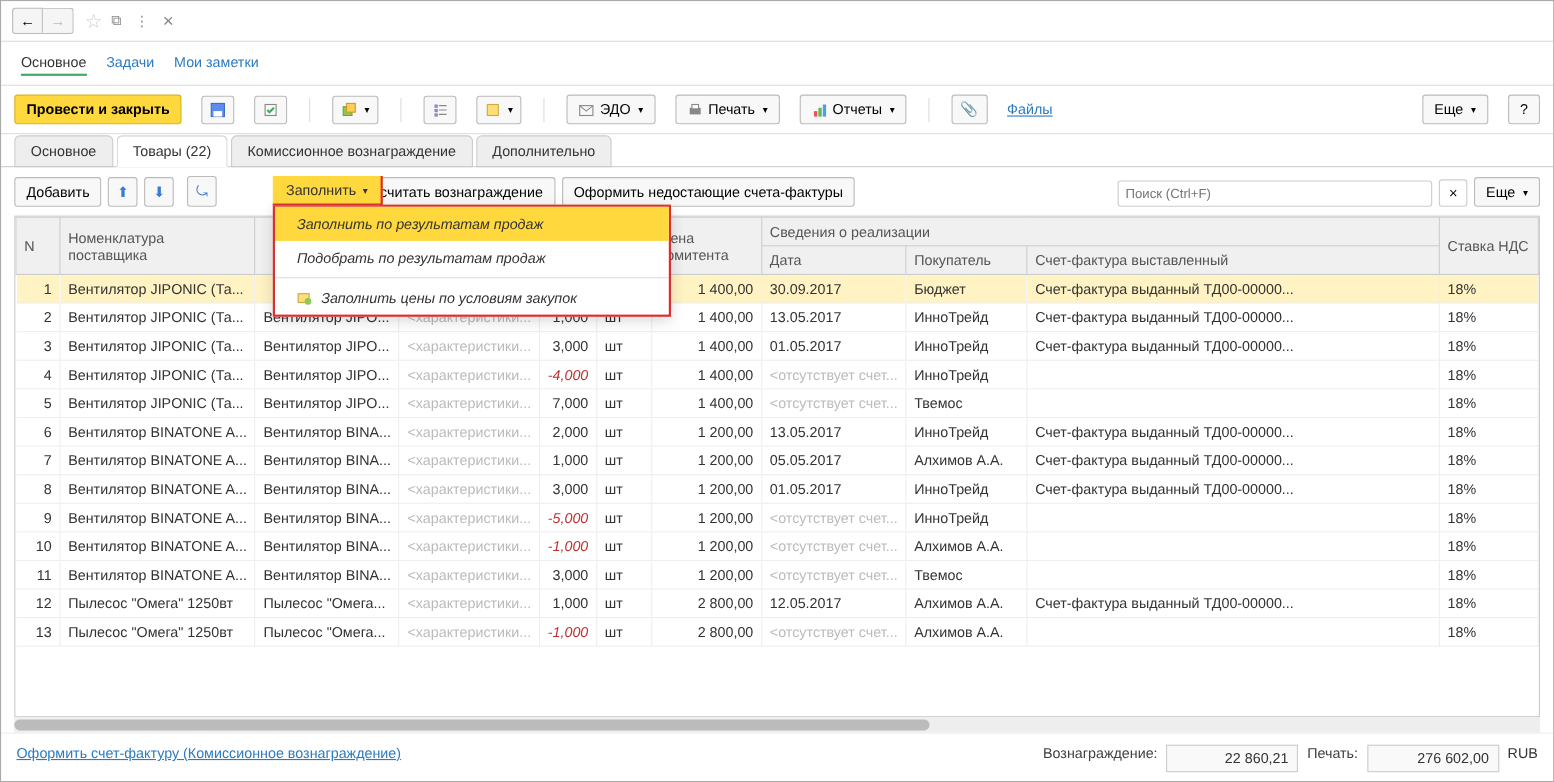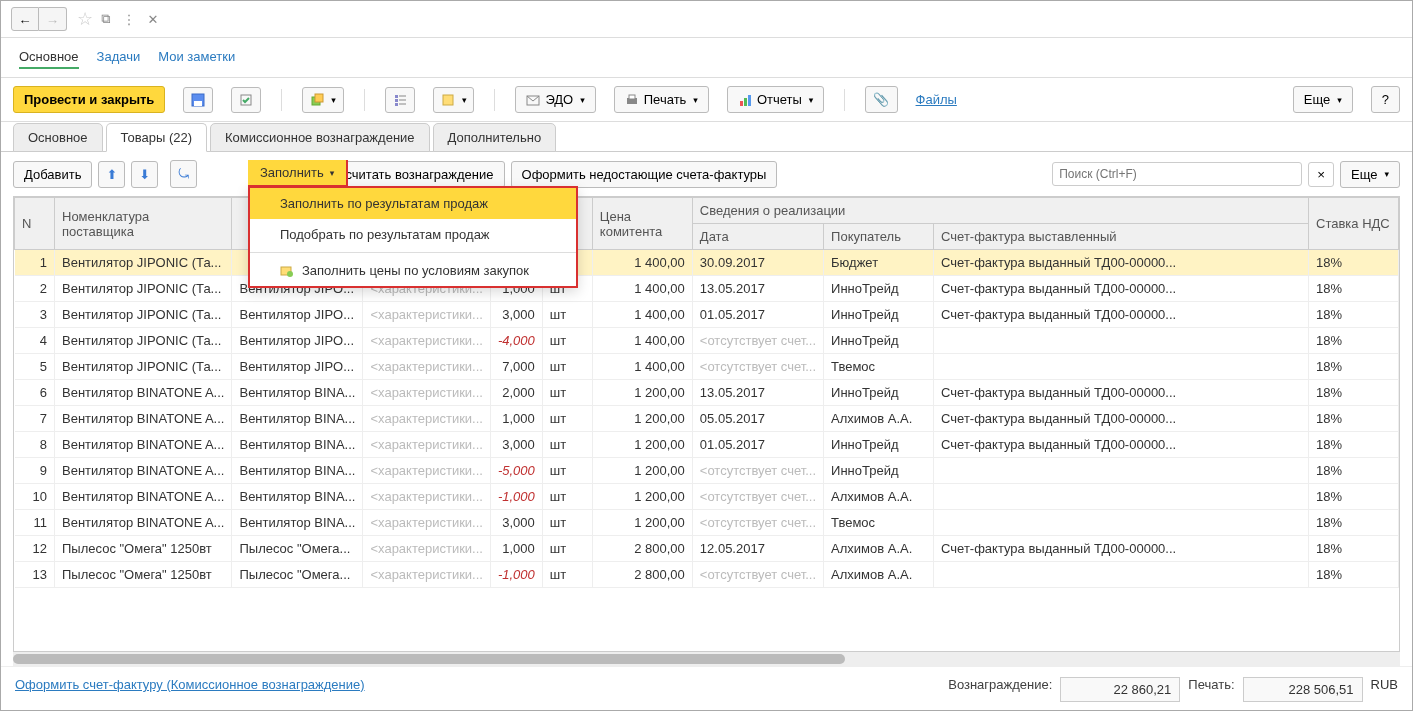--- a/index.html
+++ b/index.html
@@ -25,27 +25,27 @@
 .btn.icon-only { padding: 5px 7px; }
 .toolbar .sep { width: 1px; height: 22px; background: #ddd; margin: 0 2px; }
 .link { color: #2b7bc0; text-decoration: underline; cursor: pointer; }
 .spacer { flex: 1; }
 .dropdown-arrow { font-size: 9px; margin-left: 2px; }
 
 .content-tabs { display: flex; padding: 0 12px; border-bottom: 1px solid #ccc; }
 .ctab { padding: 6px 14px; border: 1px solid #ccc; background: #eee; cursor: pointer; position: relative; top: 1px; margin-right: 3px; border-radius: 5px 5px 0 0;}
 .ctab.active { background: #fff; border-bottom: 1px solid #fff; }
 
-.table-toolbar { display: flex; align-items: center; padding: 8px 12px; gap: 6px; position: relative; }
-.search-box { width: 250px; border: 1px solid #ccc; border-radius: 3px; padding: 4px 6px; font-size: 12px; color: #aaa; }
+.table-toolbar { display: flex; align-items: flex-end; padding: 8px 12px; gap: 6px; position: relative; }
+.search-box { width: 286px; border: 1px solid #ccc; border-radius: 3px; padding: 4px 6px; font-size: 12px; color: #aaa; }
 .clear-btn { border: 1px solid #ccc; background: #fff; padding: 4px 8px; border-radius: 3px; cursor: pointer; }
 
-.dropdown-menu { position: absolute; top: 34px; left: 247px; width: 330px; background: #fff; border: 2px solid #d93030; box-shadow: 0 4px 12px rgba(0,0,0,0.15); z-index: 100; }
+.dropdown-menu { position: absolute; top: 34px; left: 247px; width: 362px; background: #fff; border: 2px solid #d93030; box-shadow: 0 4px 12px rgba(0,0,0,0.15); z-index: 100; }
 .dropdown-menu .btn-fill { border: none; border-right: 2px solid #d93030; border-bottom: 2px solid #d93030; background:#ffd83d; padding: 5px 12px; position:absolute; top:-28px; left:-2px; font-size:13px; display:flex; align-items:center; gap:4px;}
-.menu-item { padding: 8px 30px; cursor: pointer; display:flex; align-items:center; gap:8px;}
+.menu-item { padding: 8px 20px; cursor: pointer; display:flex; align-items:center; gap:8px;font-style:italic;}
 .menu-item.hl { background: #ffd83d; }
 .menu-sep { height:1px; background:#ddd; margin: 2px 0; }
 
 .grid-wrap { flex: 1; overflow: auto; margin: 0 12px; border: 1px solid #ccc; }
 table { border-collapse: collapse; width: 100%; font-size: 13px; }
 th { background: #f0f0f0; border: 1px solid #ccc; padding: 5px 7px; text-align: left; font-weight: normal; color: #555; }
 td { border-right: 1px solid #eee; border-bottom: 1px solid #eee; padding: 5px 7px; white-space: nowrap; overflow: hidden; text-overflow: ellipsis; }
 tr.selected td { background: #fff3c4; }
 .num-col { text-align: right; }
 .placeholder { color: #bbb; }
@@ -401,16 +401,16 @@
   </div>
   <div class="hscroll">
       <div class="hscroll-thumb"></div>
     </div>
 
   <div class="footer">
     <a class="link">Оформить счет-фактуру (Комиссионное вознаграждение)</a>
     <span class="footer-lbl">Вознаграждение:</span>
     <span class="footer-val">22 860,21</span>
     <span class="footer-lbl">Печать:</span>
-    <span class="footer-val">228 506,51</span>
+    <span class="footer-val">276 602,00</span>
     <span>RUB</span>
   </div>
 </div>
 
 </body></html>

